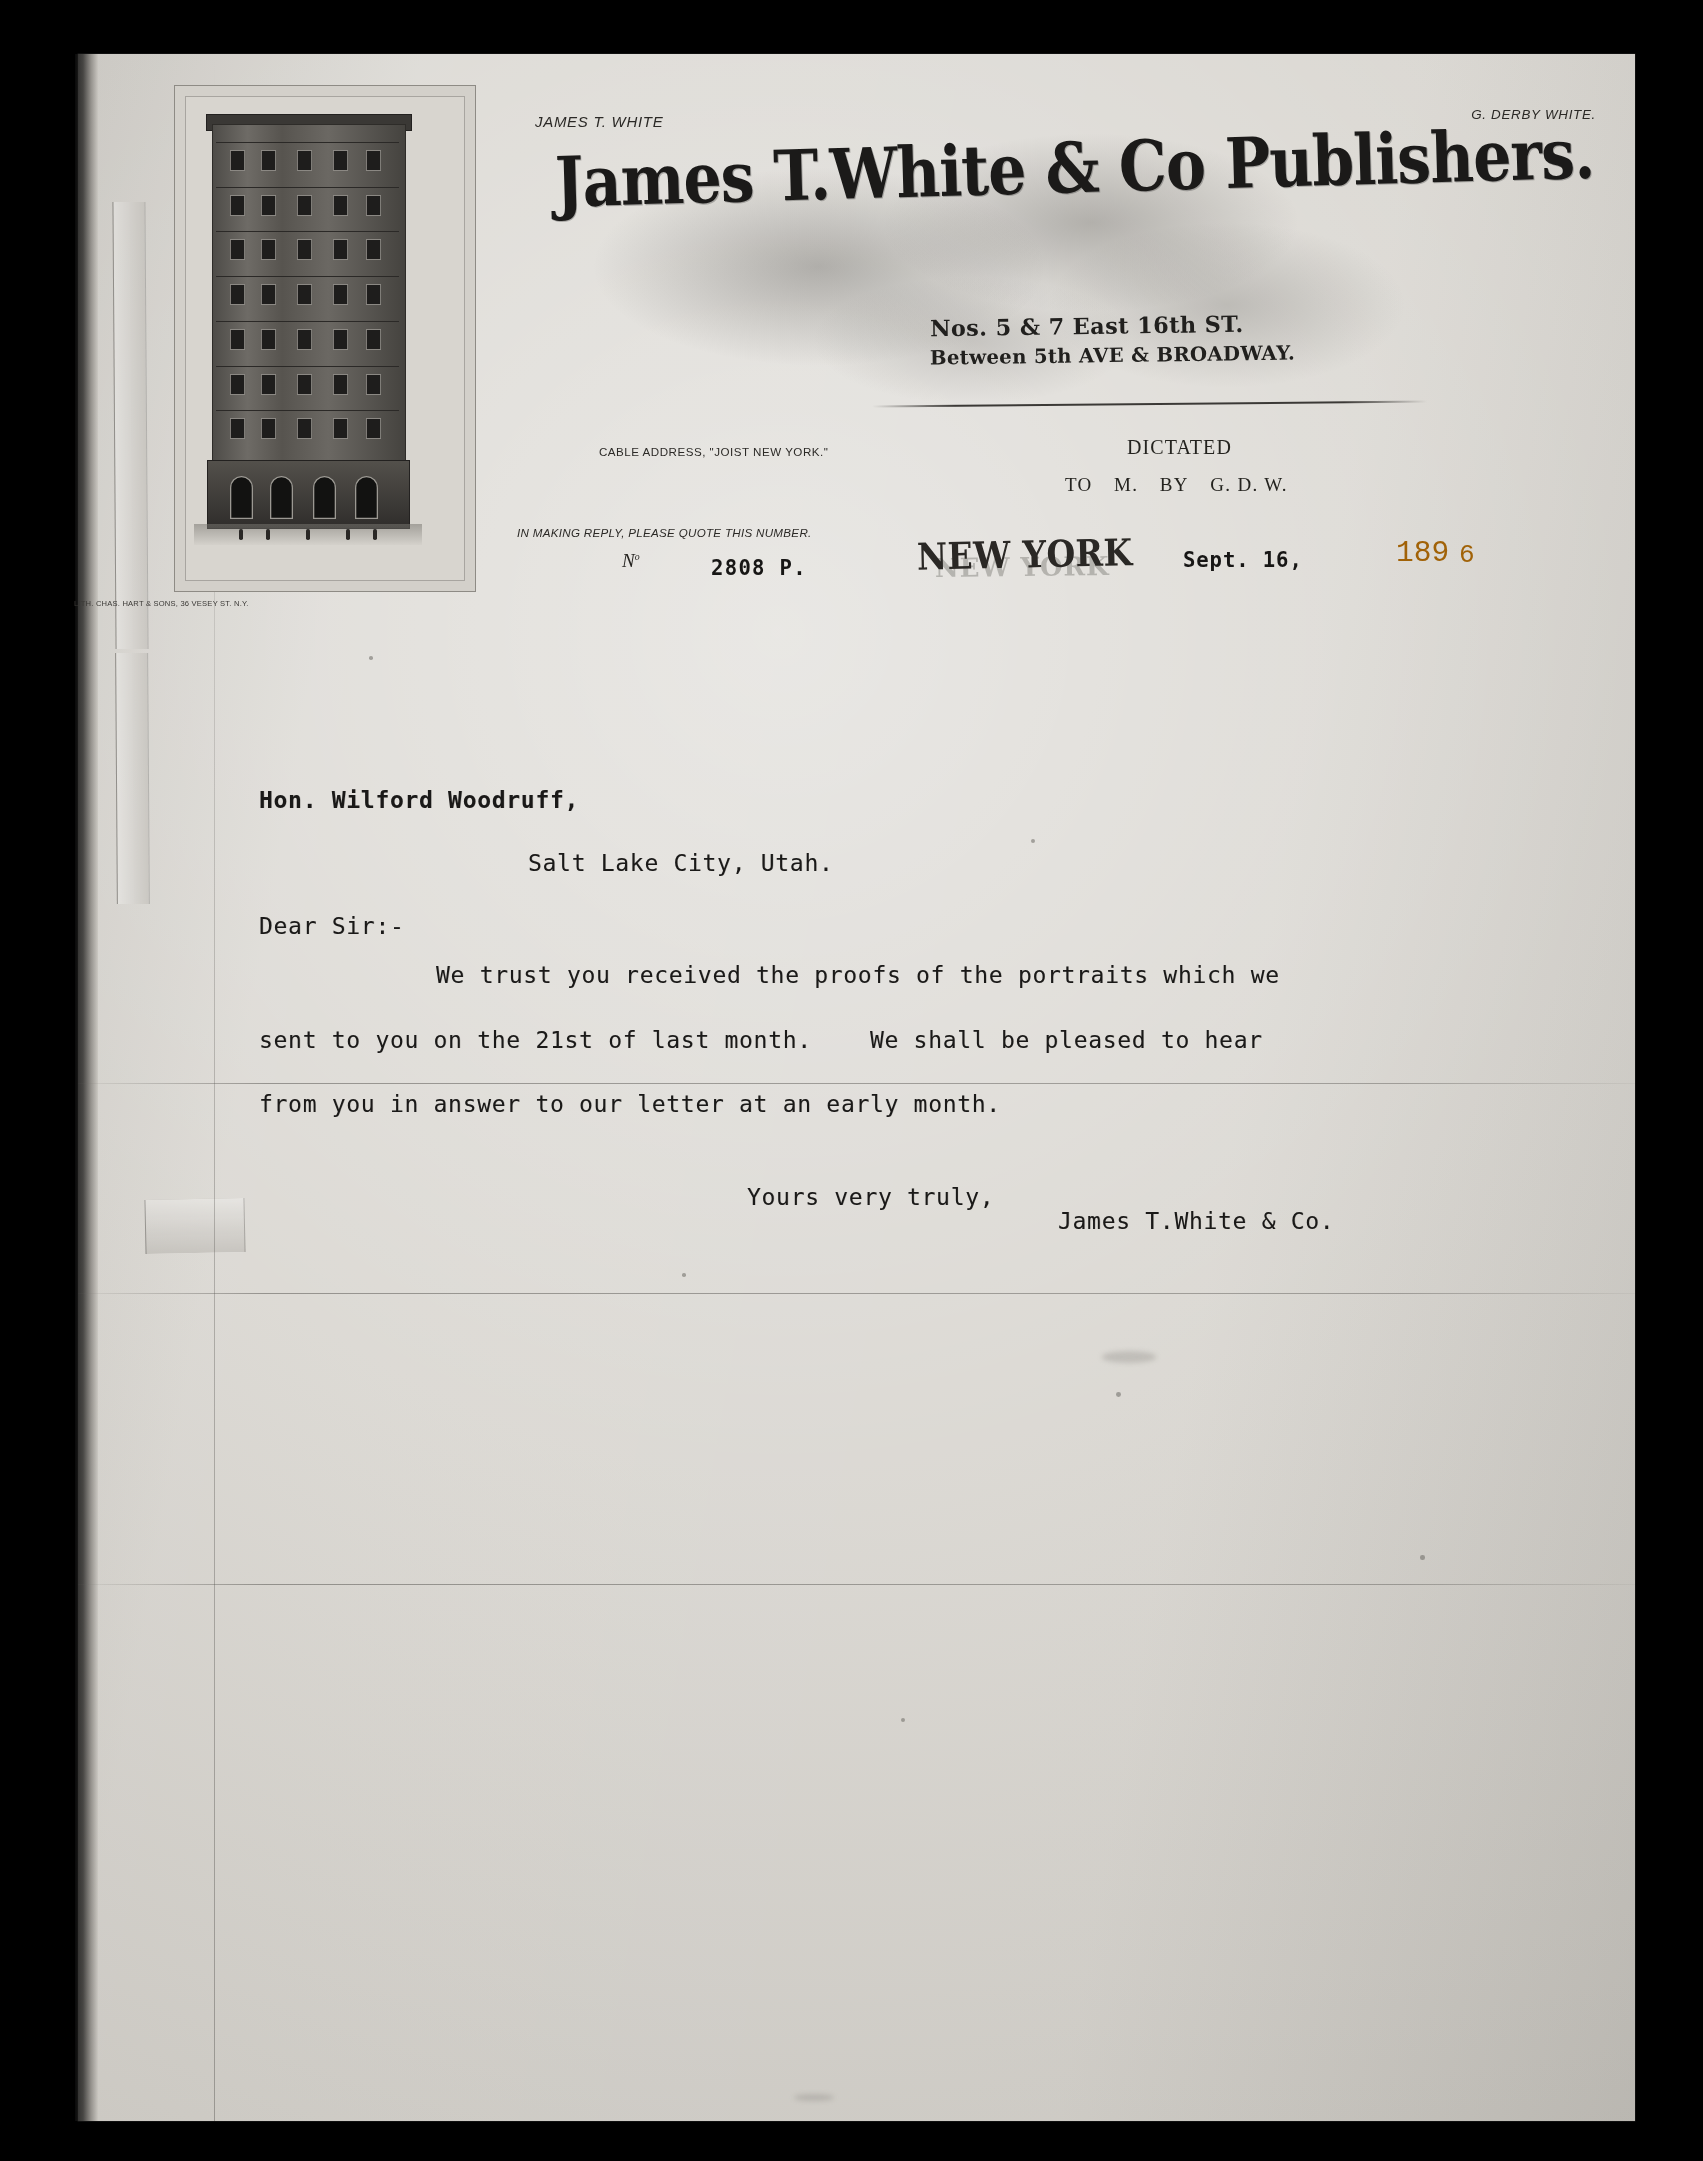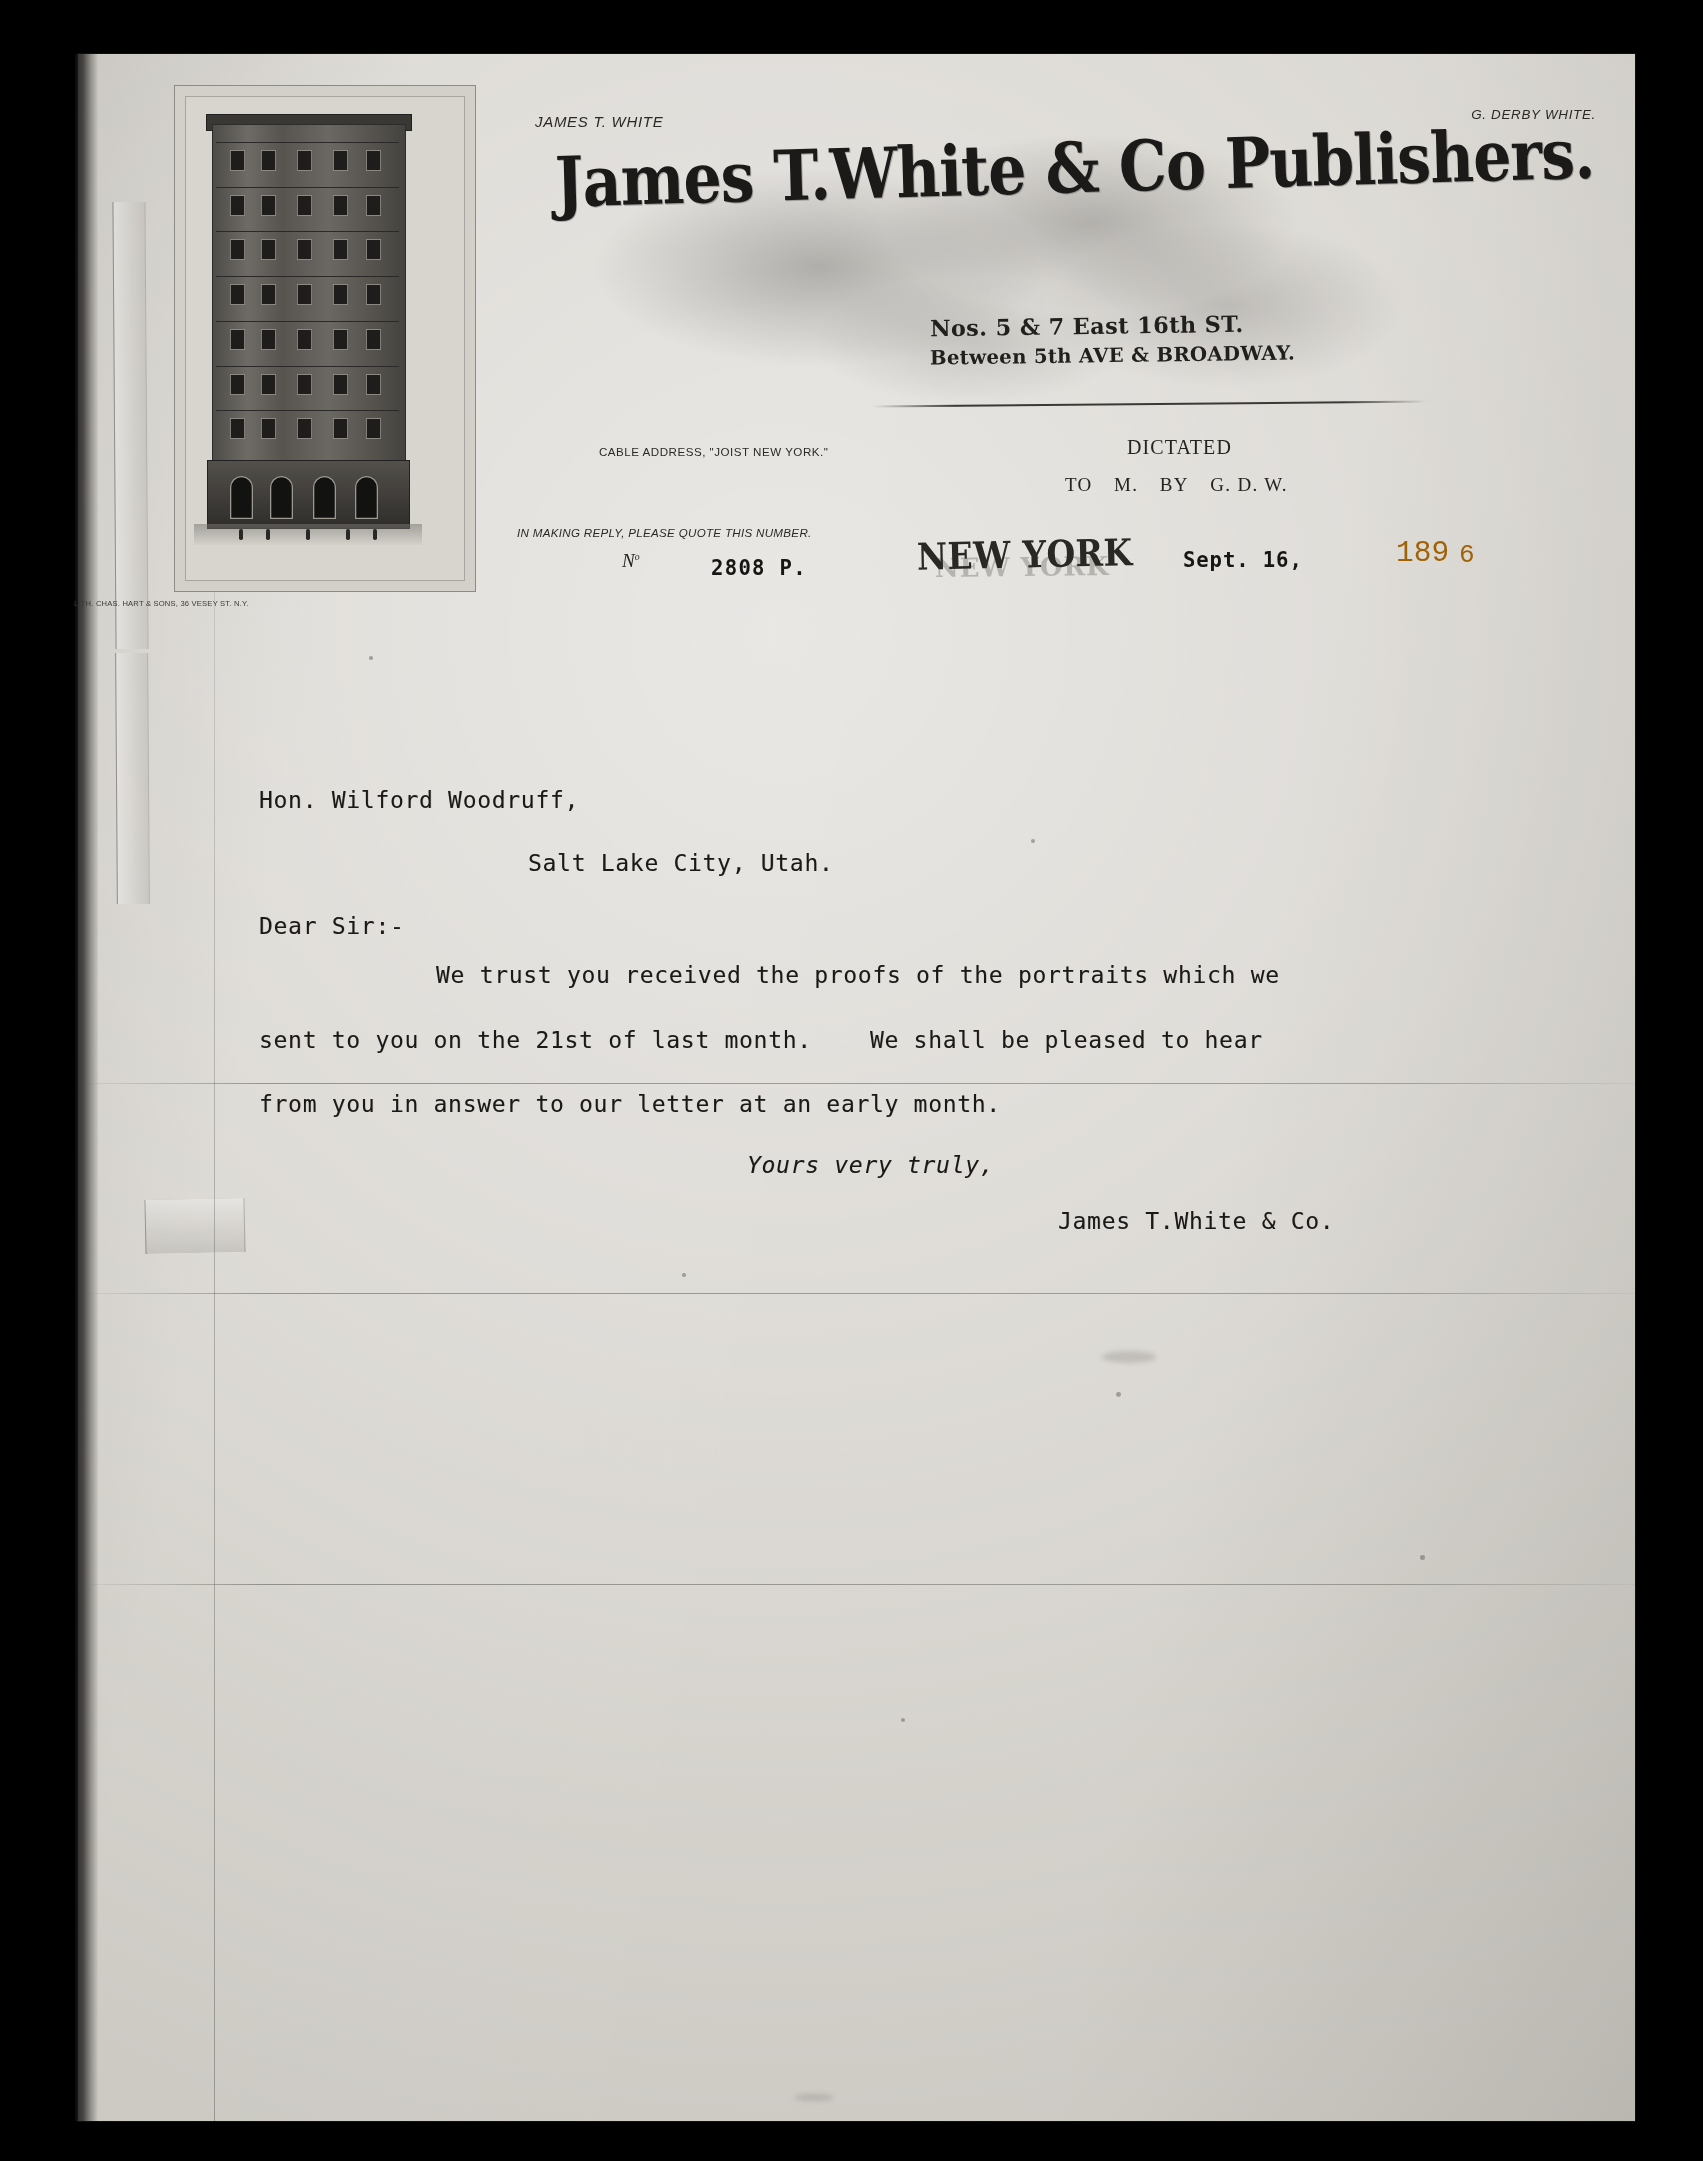--- a/index.html
+++ b/index.html
@@ -367,27 +367,27 @@
     font-family: "DejaVu Sans Mono", monospace;
     color: #1a1918;
   }
   .t-line {
     position: absolute;
     white-space: pre;
     font-size: 23px;
     letter-spacing: 0.7px;
     text-shadow: 0.4px 0.4px 0 rgba(35,34,32,.25);
   }
-  .addr1  { left: 259px;  top: 787px; }
+  .addr1  { left: 259px;  top: 787px; font-weight: bold; }
   .addr2  { left: 528px; top: 850px; }
   .salut  { left: 259px;  top: 913px; }
   .p1     { left: 436px;  top: 962px; }
   .p2     { left: 259px;  top: 1027px; }
   .p3     { left: 259px;  top: 1091px; }
-  .close  { left: 747px; top: 1152px; font-style: italic; }
+  .close  { left: 747px; top: 1184px; }
   .sign   { left: 1058px; top: 1208px; }
 
   
   .smudge {
     position: absolute;
     border-radius: 50%;
     background: rgba(110,108,103,.25);
     filter: blur(2.7px);
   }
 </style>

